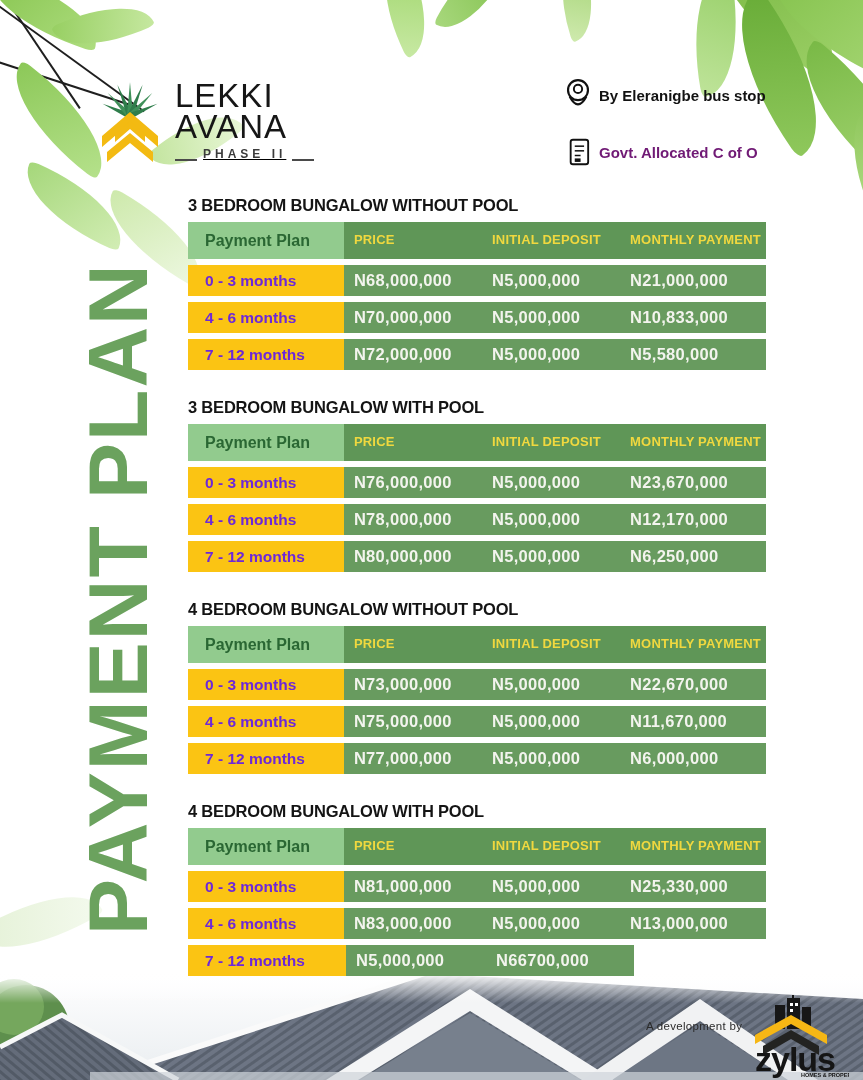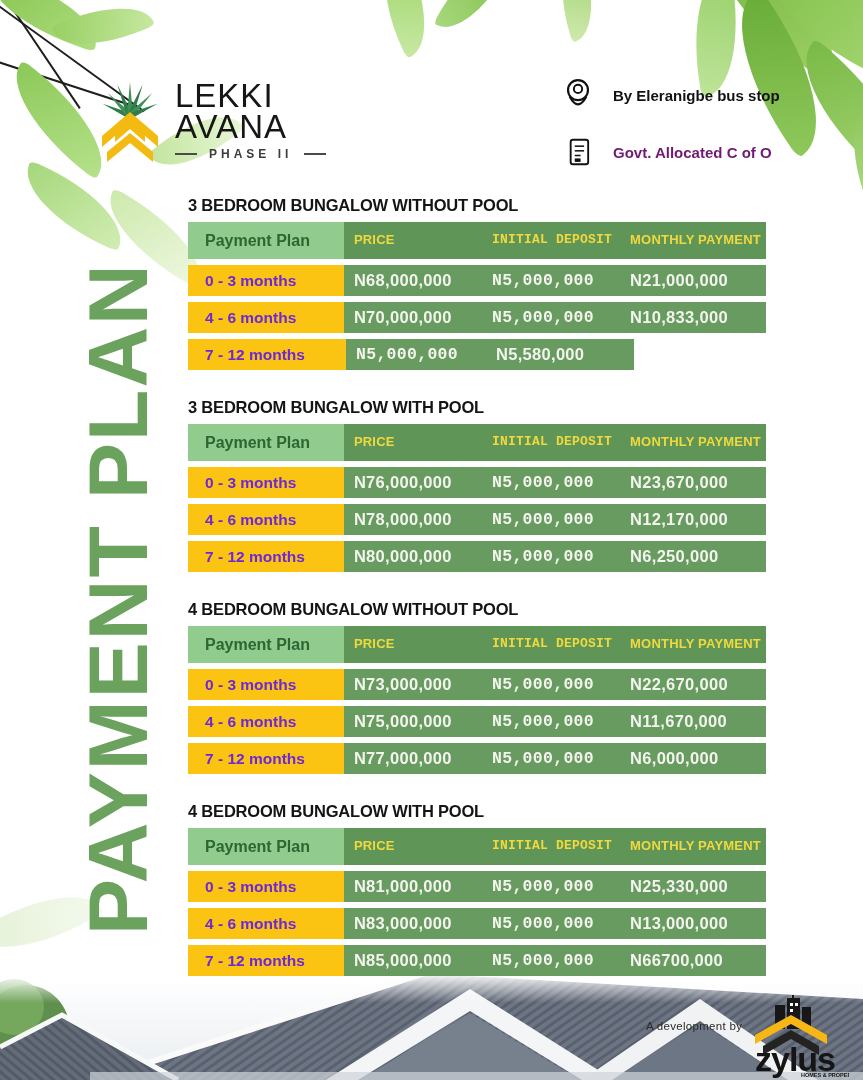--- a/index.html
+++ b/index.html
@@ -13,26 +13,26 @@
   .leaf {
     position:absolute; border-radius:8% 100% 8% 100%; z-index:0;
   }
   .stem { position:absolute; background:#1f1f1f; transform-origin:left top; z-index:0; }
 
   
   .brand { position:absolute; left:93px; top:74px; display:flex; align-items:flex-start; z-index:2; }
   .brand-mark { width:74px; height:92px; }
   .brand-text { margin-left:8px; margin-top:6px; }
   .brand-line { font-size:33px; line-height:0.95; letter-spacing:1px; font-weight:500; color:#161616; }
-  .brand-phase { display:flex; align-items:center; gap:12px; margin-top:4px; }
+  .brand-phase { display:flex; align-items:flex-end; gap:6px; margin-top:4px;text-decoration:underline; }
   .brand-phase .dash { height:2px; width:22px; background:#4a4a4a; }
   .brand-phase .phase-label { font-size:12px; letter-spacing:4px; font-weight:600; color:#3c3c3c; }
 
   .info { position:absolute; left:563px; top:78px; z-index:2; }
-  .info-row { display:flex; align-items:center; gap:20px; }
+  .info-row { display:flex; align-items:center; gap:6px; }
   .info-row + .info-row { margin-top:26px; }
   .info-text { font-size:15px; font-weight:700; color:#121212; }
   .info-text.red { color:#701a75; }
 
   
   .side-title {
     position:absolute; left:62px; top:243px; height:712px; width:112px; z-index:1;
     writing-mode:vertical-rl; transform:rotate(180deg);
     font-size:84px; font-weight:900; letter-spacing:2px; color:#6ba25e;
     display:flex; align-items:center; justify-content:center; white-space:nowrap;
@@ -43,21 +43,21 @@
   .tsection { margin-bottom:28px;padding-left:8px; }
   .ttitle {
     font-size:16.5px; font-weight:800; color:#141414; letter-spacing:-0.2px;
     margin-bottom:7px; text-transform:uppercase;
   }
   .trow { display:flex; margin-bottom:6px; }
   .trow:last-child { margin-bottom:0; }
   .cell { display:flex; align-items:center; }
   .c0 { width:158px; padding-left:17px; }
   .c1 { width:140px; padding-left:10px; }
-  .c2 { width:140px; padding-left:10px;font-family:Liberation Mono, monospace; }
+  .c2 { width:140px; padding-left:10px; }
   .c3 { width:148px; padding-left:10px; }
 
   .hrow .cell { height:37px; }
   .hrow .plan-head { background:#92cb8e; color:#2a6733; font-size:16px; font-weight:700; }
   .hrow .val-head {
     background:#5f9657; color:#f0d83f; font-size:13px; font-weight:800;
     line-height:1.12; text-transform:uppercase; letter-spacing:0.2px;
   }
   .drow .cell { height:31px; }
   .drow .plan-cell { background:#fbc413; color:#6d28d9; font-size:15.5px; font-weight:700; }
@@ -165,20 +165,21 @@
           <div class="cell c3 val-cell">N21,000,000</div>
         </div>
         <div class="trow drow">
           <div class="cell c0 plan-cell">4 - 6 months</div>
           <div class="cell c1 val-cell">N70,000,000</div>
           <div class="cell c2 val-cell">N5,000,000</div>
           <div class="cell c3 val-cell">N10,833,000</div>
         </div>
         <div class="trow drow">
           <div class="cell c0 plan-cell">7 - 12 months</div>
+          <div class="cell c1 val-cell">N72,000,000</div>
           <div class="cell c2 val-cell">N5,000,000</div>
           <div class="cell c3 val-cell">N5,580,000</div>
         </div>
       </div>
   </div>
 
   <div class="tsection">
     <div class="ttitle">3 BEDROOM BUNGALOW WITH POOL</div>
     <div class="ptable">
       <div class="trow hrow">
@@ -254,21 +255,20 @@
           <div class="cell c3 val-cell">N25,330,000</div>
         </div>
         <div class="trow drow">
           <div class="cell c0 plan-cell">4 - 6 months</div>
           <div class="cell c1 val-cell">N83,000,000</div>
           <div class="cell c2 val-cell">N5,000,000</div>
           <div class="cell c3 val-cell">N13,000,000</div>
         </div>
         <div class="trow drow">
           <div class="cell c0 plan-cell">7 - 12 months</div>
-          <div class="cell c1 val-cell">N85,000,000</div>
           <div class="cell c2 val-cell">N5,000,000</div>
           <div class="cell c3 val-cell">N66700,000</div>
         </div>
       </div>
   </div>
 </div>
 
 <svg class="roof-strip" viewBox="0 0 863 107" preserveAspectRatio="none">
   <defs>
     <linearGradient id="sky" x1="0" y1="0" x2="0" y2="1">

